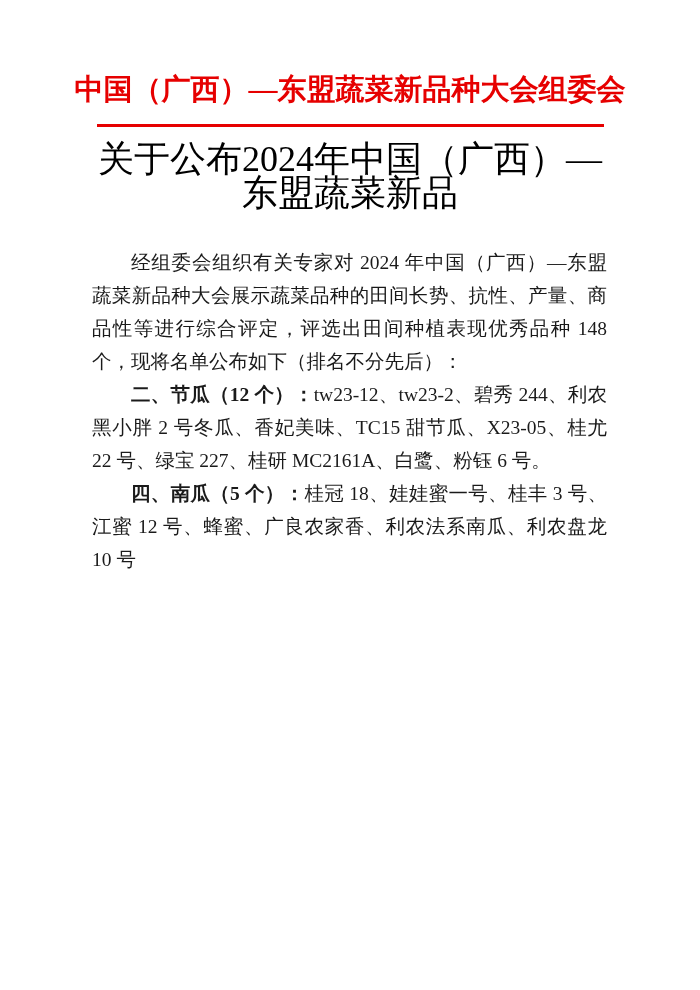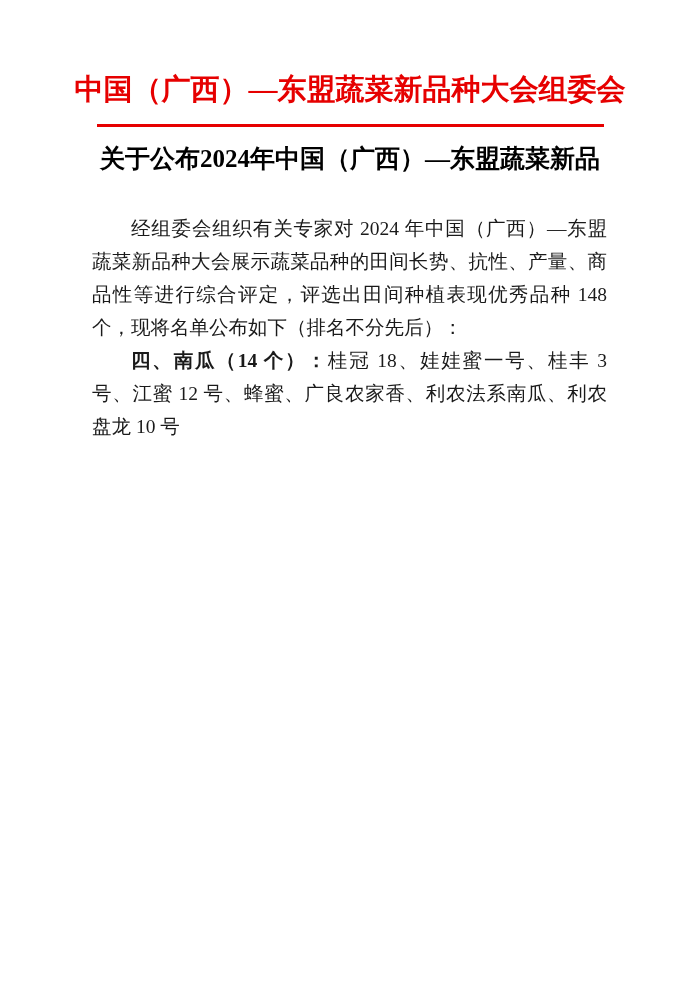--- a/index.html
+++ b/index.html
@@ -27,22 +27,22 @@
   .red-rule {
     width: 507px;
     height: 3px;
     background: #e60000;
     margin: 14px auto 0 auto;
   }
   .doc-title {
     margin: 15px auto 0 auto;
     width: 520px;
     text-align: center;
-    font-size: 25px;
-    font-weight: bold;
+    font-size: 36px;
+    font-weight: normal;
     line-height: 34px;
     color: #000000;
   }
   .body-text {
     margin: 36px 93px 0 92px;
     font-size: 19.5px;
     line-height: 33px;
     text-align: justify;
   }
   .body-text p { margin: 0; padding: 0; }
@@ -62,19 +62,20 @@
   <div class="doc-title">
     <div>关于公布2024年中国（广西）—东盟蔬菜新品</div>
   </div>
 
   <div class="body-text">
 
 
     <p class="para">经组委会组织有关专家对 2024 年中国（广西）—东盟蔬菜新品种大会展示蔬菜品种的田间长势、抗性、产量、商品性等进行综合评定，评选出田间种植表现优秀品种 148 个，现将名单公布如下（排名不分先后）：</p>
 
 
+    <p class="para"><strong class="sec-head">二、节瓜（12 个）：</strong><span>tw23-12、tw23-2、碧秀 244、利农黑小胖 2 号冬瓜、香妃美味、TC15 甜节瓜、X23-05、桂尤 22 号、绿宝 227、桂研 MC2161A、白鹭、粉钰 6 号。</span></p>
 
 
-    <p class="para"><strong class="sec-head">四、南瓜（14 个）：</strong><span>桂冠 18、娃娃蜜一号、桂丰 3 号、江蜜 12 号、蜂蜜、广良农家香、利农法系南瓜、利农盘龙 10 号</span></p>
+    <p class="para"><strong class="sec-head">四、南瓜（5 个）：</strong><span>桂冠 18、娃娃蜜一号、桂丰 3 号、江蜜 12 号、蜂蜜、广良农家香、利农法系南瓜、利农盘龙 10 号</span></p>
 
   </div>
 
 </div>
 
 </body></html>

